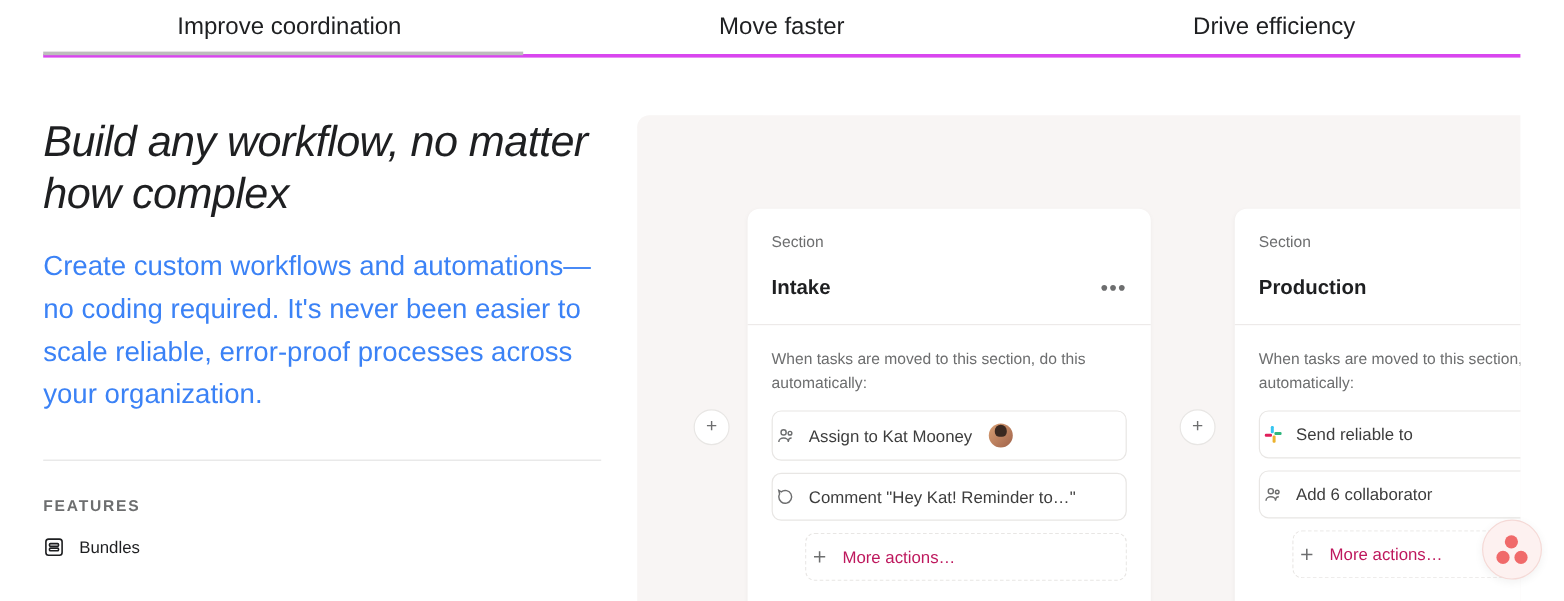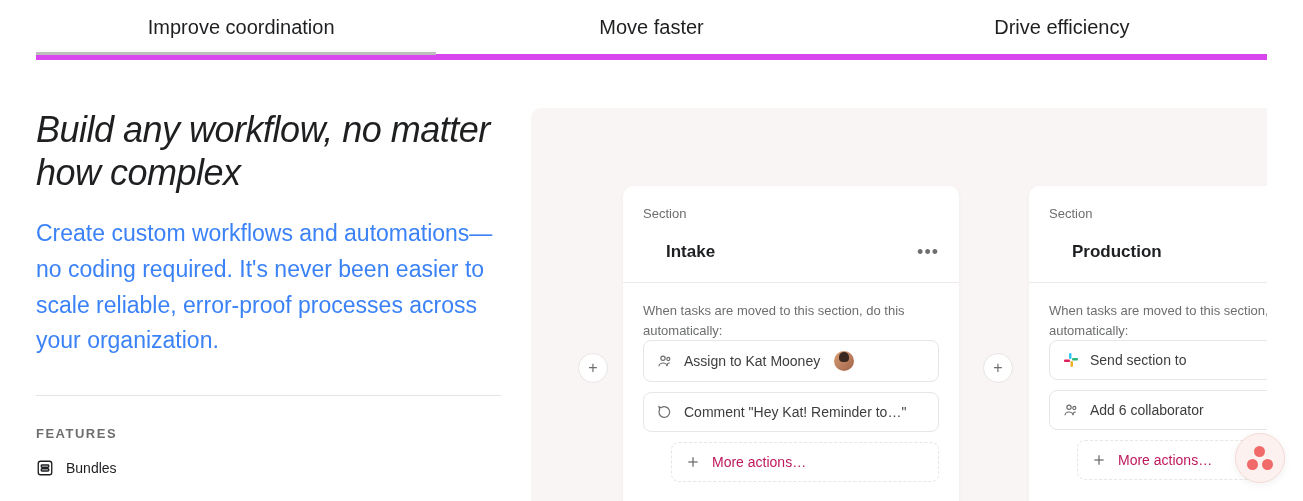--- a/index.html
+++ b/index.html
@@ -9,22 +9,22 @@
   width: 1303px;
   height: 501px;
   overflow: hidden;
   position: relative;
   color: #1e1f21;
 }
 
 
 .tabs {
   display: flex;
-  border-bottom: 6px solid #d946ef;
-  height: 60px;
+  border-bottom: 3px solid #d946ef;
+  height: 48px;
   align-items: flex-end;
   margin: 0 36px;
   position: relative;
 }
 .tab {
   flex: 1;
   text-align: center;
   font-size: 20px;
   font-weight: 500;
   color: #1e1f21;
@@ -121,21 +121,20 @@
 .card-section-label {
   font-size: 13px;
   color: #6d6e6f;
   margin-bottom: 21px;
 }
 .card-title-row {
   display: flex;
   justify-content: space-between;
   align-items: center;
   margin-bottom: 20px;
-  margin-left: 23px;
 }
 .card-title {
   font-size: 17px;
   font-weight: 600;
 }
 .card-menu {
   color: #6d6e6f;
   font-size: 18px;
   letter-spacing: 1px;
   cursor: pointer;
@@ -143,25 +142,26 @@
 }
 .card-hr {
   height: 1px;
   background: #edeae9;
   margin: 0 -20px 18px -20px;
 }
 .card-instruction {
   font-size: 13px;
   color: #6d6e6f;
   line-height: 1.5;
+  margin-bottom: 14px;
 }
 .action-pill {
   border: 1px solid #e8e6e4;
   border-radius: 8px;
-  padding: 10px 12px;
+  padding: 10px 2px;
   display: flex;
   align-items: center;
   gap: 10px;
   font-size: 14px;
   margin-bottom: 10px;
   cursor: pointer;
   color: #3d3d3d;
   background: #fff;
 }
 .action-pill.dashed {
@@ -333,21 +333,21 @@
 
       <div class="action-pill">
         <span class="pill-icon slack-icon">
           <svg width="16" height="16" viewBox="0 0 16 16">
             <rect x="6" y="1" width="2.5" height="6" rx="1.25" fill="#36C5F0"></rect>
             <rect x="9" y="6" width="6" height="2.5" rx="1.25" fill="#2EB67D"></rect>
             <rect x="7.5" y="9" width="2.5" height="6" rx="1.25" fill="#ECB22E"></rect>
             <rect x="1" y="7.5" width="6" height="2.5" rx="1.25" fill="#E01E5A"></rect>
           </svg>
         </span>
-        <span>Send section to </span>
+        <span>Send reliable to </span>
       </div>
 
       <div class="action-pill">
         <span class="pill-icon">
           <svg width="16" height="16" viewBox="0 0 24 24" fill="none" stroke="#6d6e6f" stroke-width="1.8">
             <circle cx="9" cy="8" r="3.2"></circle>
             <path d="M3 20c0-3 3-5 6-5s6 2 6 5"></path>
             <circle cx="17" cy="9" r="2.3"></circle>
             <path d="M15 19c0-2 1.5-4 4-4"></path>
           </svg>

